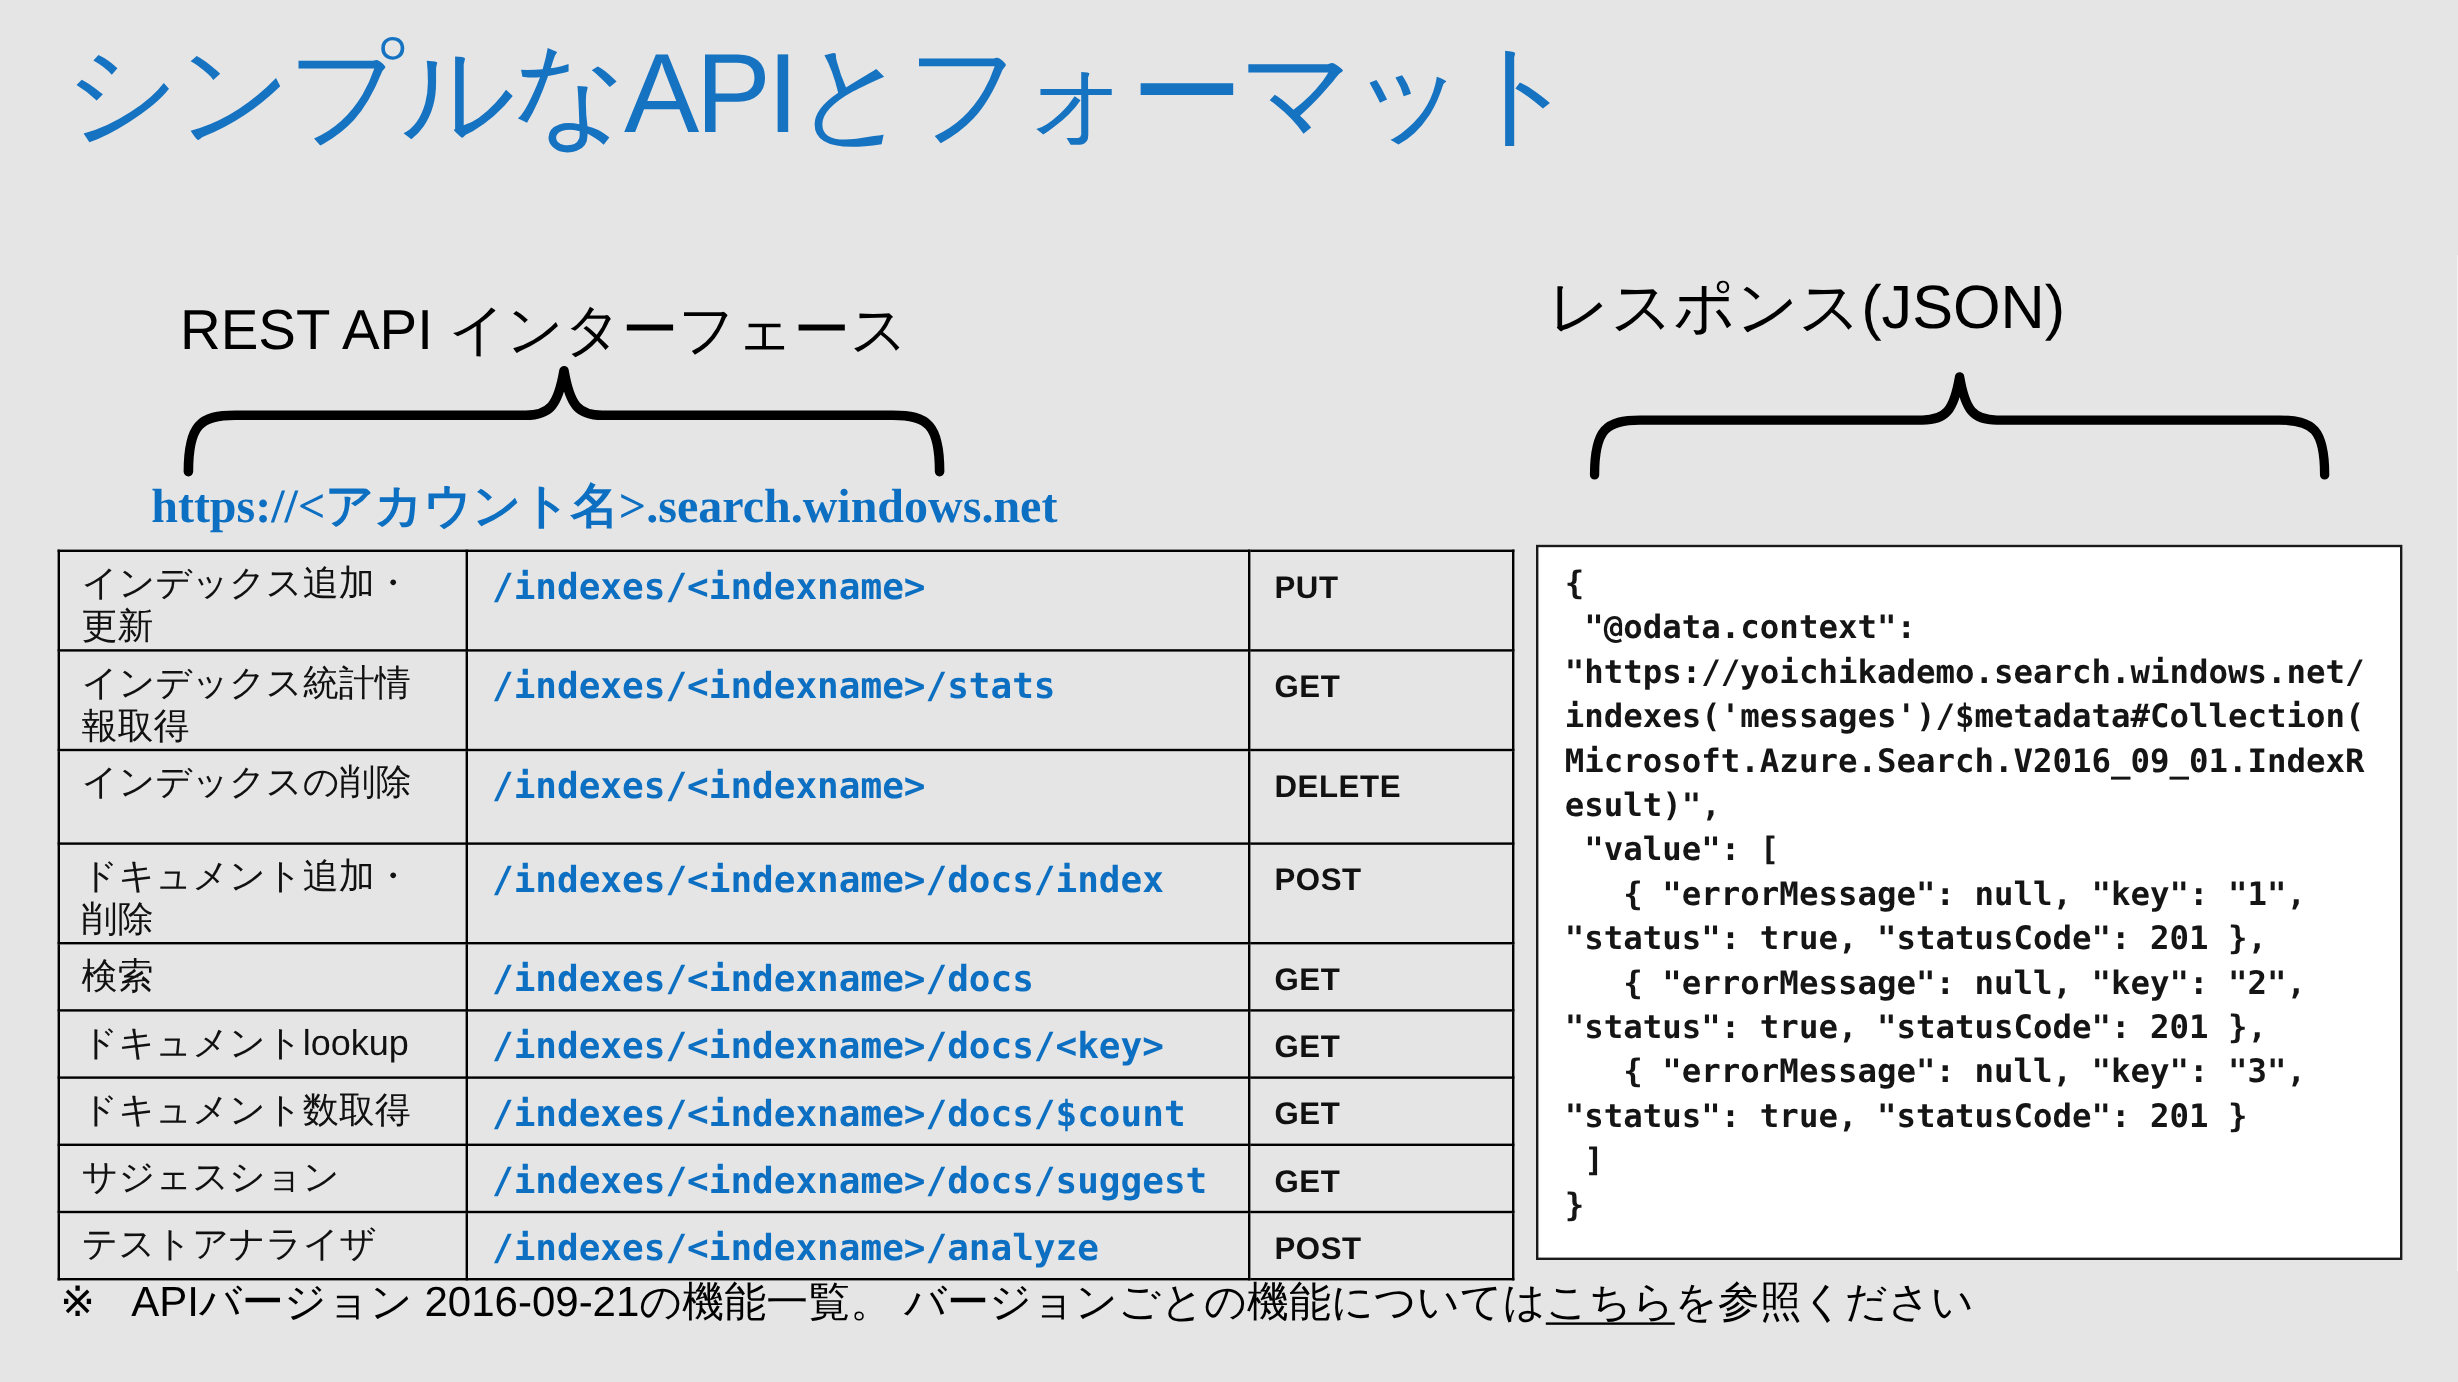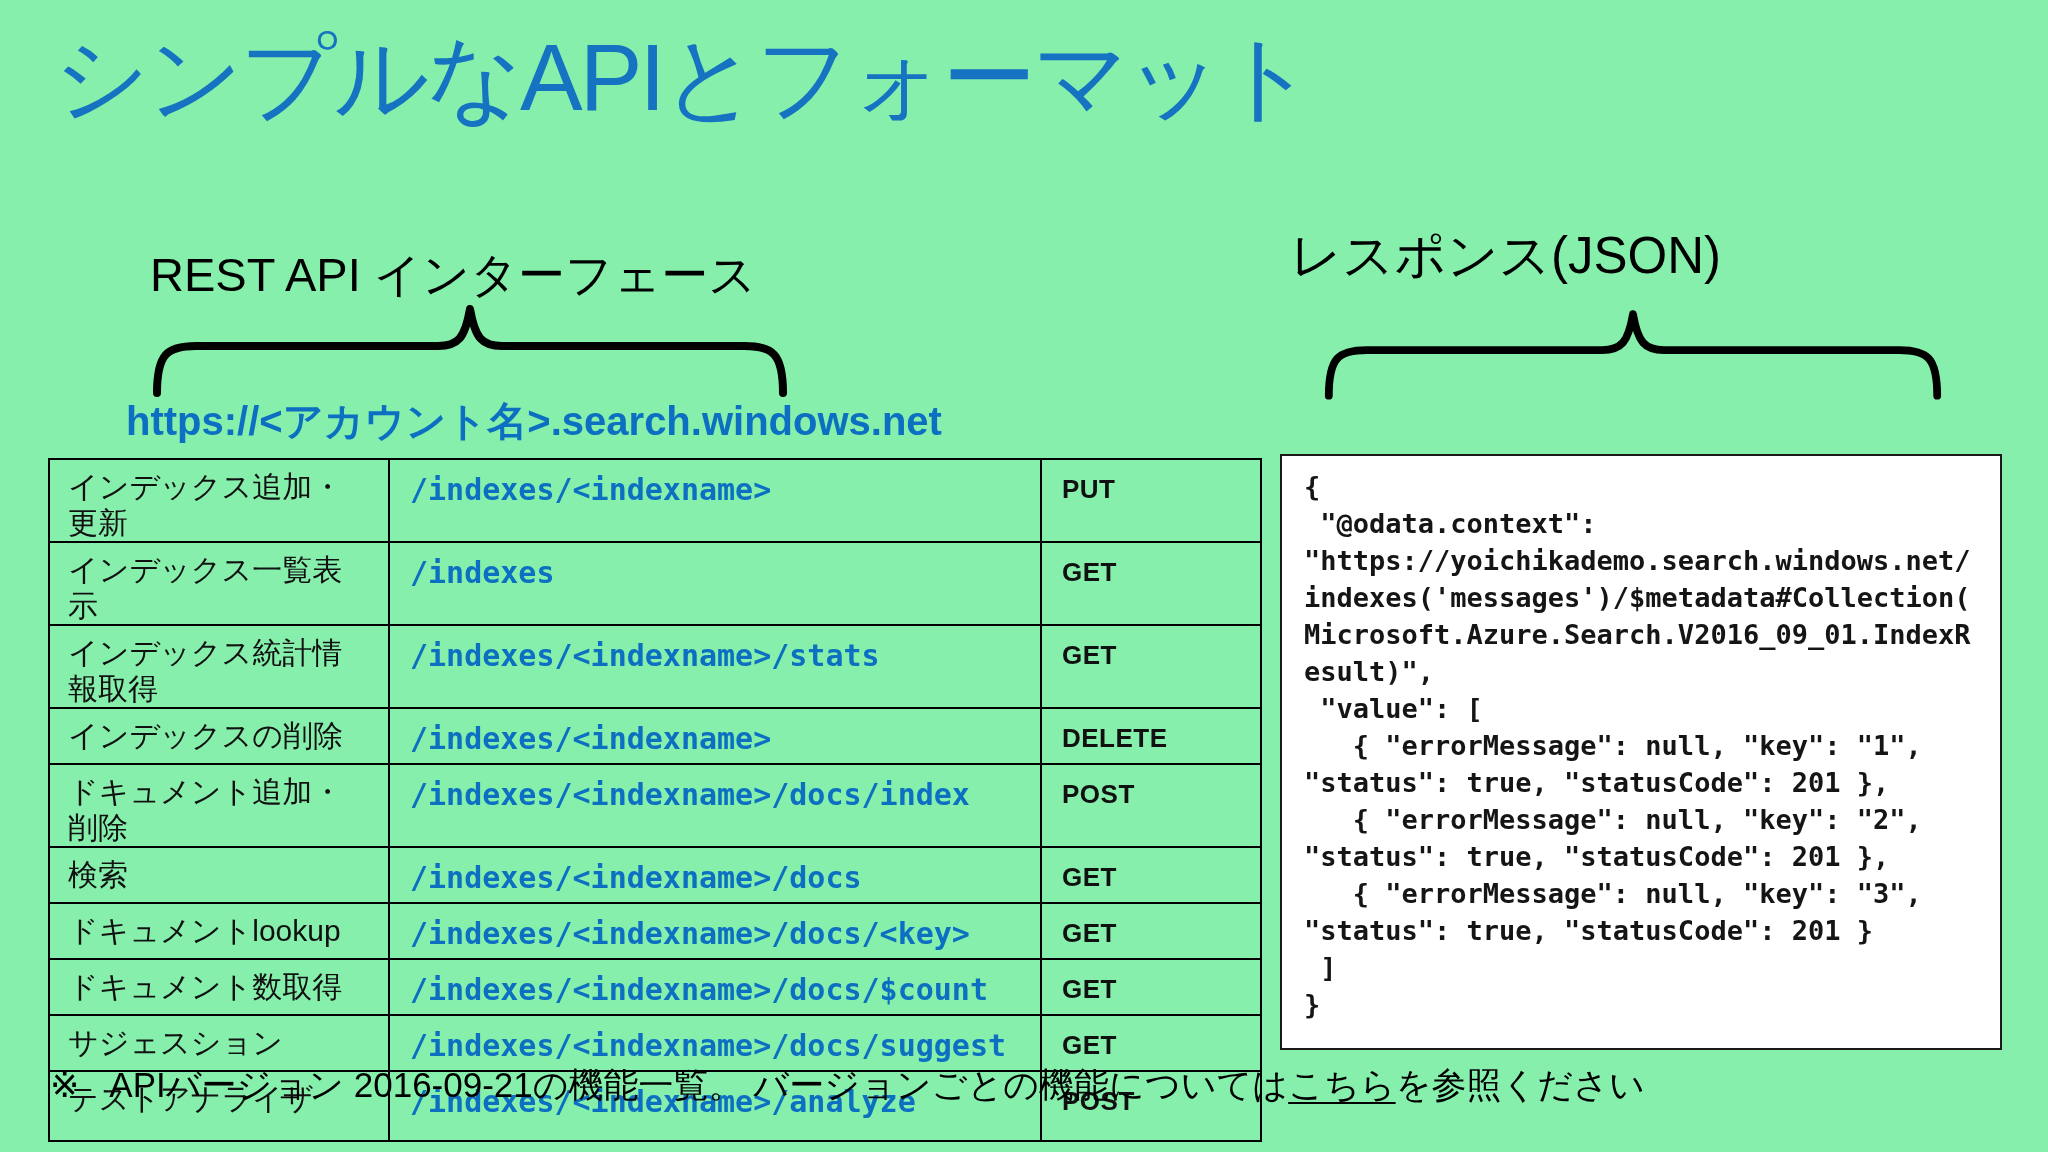--- a/index.html
+++ b/index.html
@@ -1,38 +1,38 @@
 <!DOCTYPE html>
 <html><head>
 <meta charset="utf-8">
 <style>
   * { margin:0; padding:0; box-sizing:border-box; }
   html,body { background:#ffffff; }
   .canvas {
     position:relative; width:2048px; height:1152px;
-    background:#86efac; overflow:hidden;
+    background:#e5e5e5; overflow:hidden;
     font-family:"Liberation Sans","DejaVu Sans",sans-serif;
     color:#000;
   }
   .slide-title {
     position:absolute; left:54px; top:24px;
     font-size:94px; line-height:1.15; font-weight:400;
     letter-spacing:-3px; color:#1573c2; white-space:nowrap;
   }
   .rest-heading {
     position:absolute; left:150px; top:244px; width:640px;
     text-align:left; font-size:47px; font-weight:400; color:#000;
     white-space:nowrap;
   }
   .brace { position:absolute; }
   .brace-left  { left:150px;  top:298px; width:640px; height:100px; }
   .brace-right { left:1322px; top:302px; width:622px; height:100px; }
   .endpoint-url {
     position:absolute; left:126px; top:394px;
-    font-family:Liberation Sans, sans-serif;
+    font-family:Liberation Serif, serif;
     font-weight:bold; font-size:40px; color:#0c6fc2; white-space:nowrap;
   }
   .response-heading {
     position:absolute; left:1290px; top:222px;
     font-size:51px; font-weight:400; color:#000; white-space:nowrap;
   }
   table.api-table {
     position:absolute; left:48px; top:458px;
     border-collapse:collapse; table-layout:fixed;
     width:1212px; border:2px solid #000;
@@ -103,25 +103,20 @@
         <col class="c3">
       </colgroup>
     <tbody>
 
         <tr>
           <td class="op-label">インデックス追加・更新</td>
           <td class="op-path">/indexes/&lt;indexname&gt;</td>
           <td class="op-method">PUT</td>
         </tr>
 
-        <tr>
-          <td class="op-label">インデックス一覧表示</td>
-          <td class="op-path">/indexes</td>
-          <td class="op-method">GET</td>
-        </tr>
 
         <tr>
           <td class="op-label">インデックス統計情報取得</td>
           <td class="op-path">/indexes/&lt;indexname&gt;/stats</td>
           <td class="op-method">GET</td>
         </tr>
 
         <tr>
           <td class="op-label">インデックスの削除</td>
           <td class="op-path">/indexes/&lt;indexname&gt;</td>

